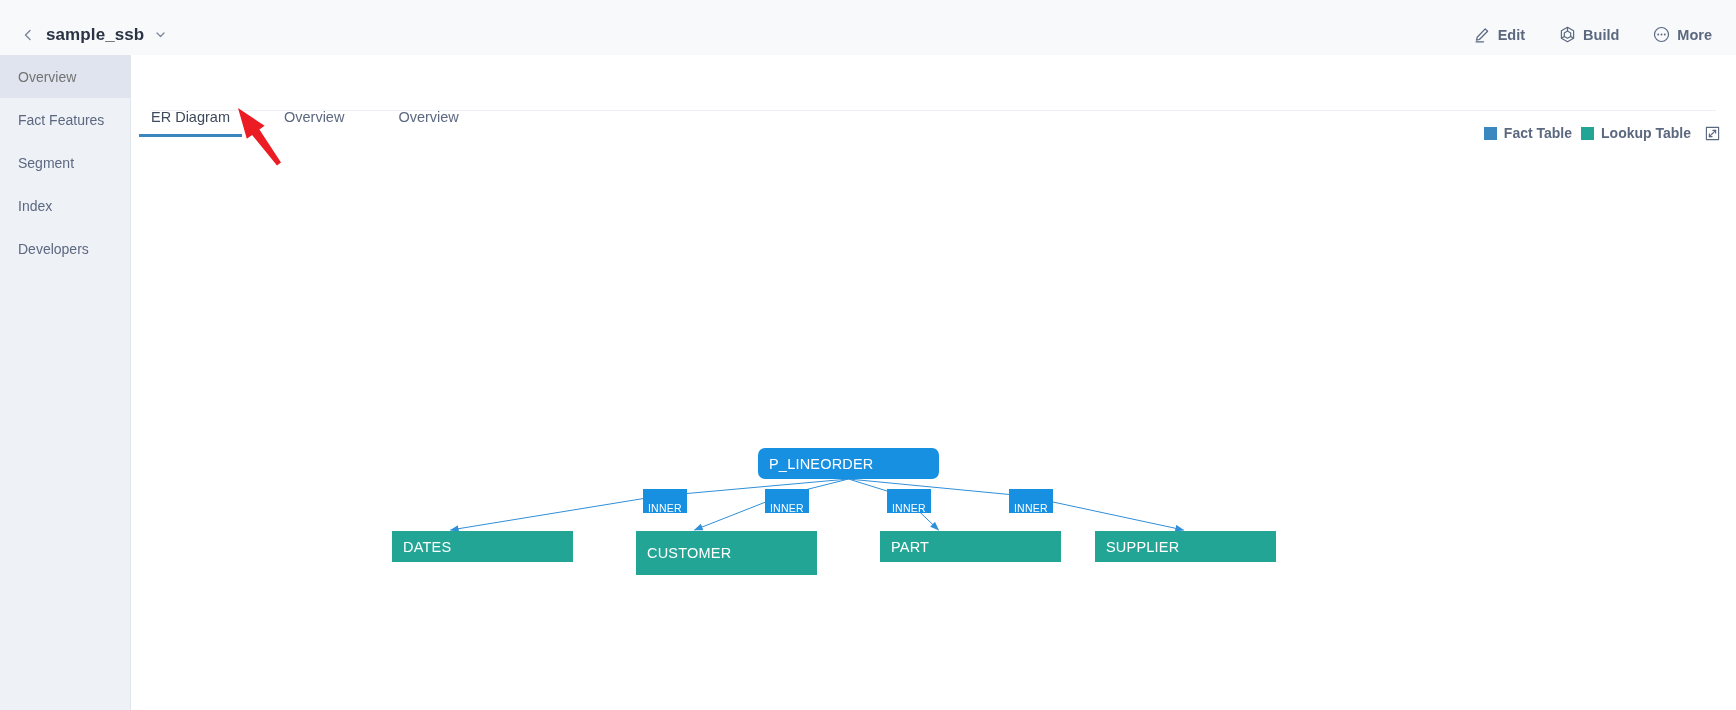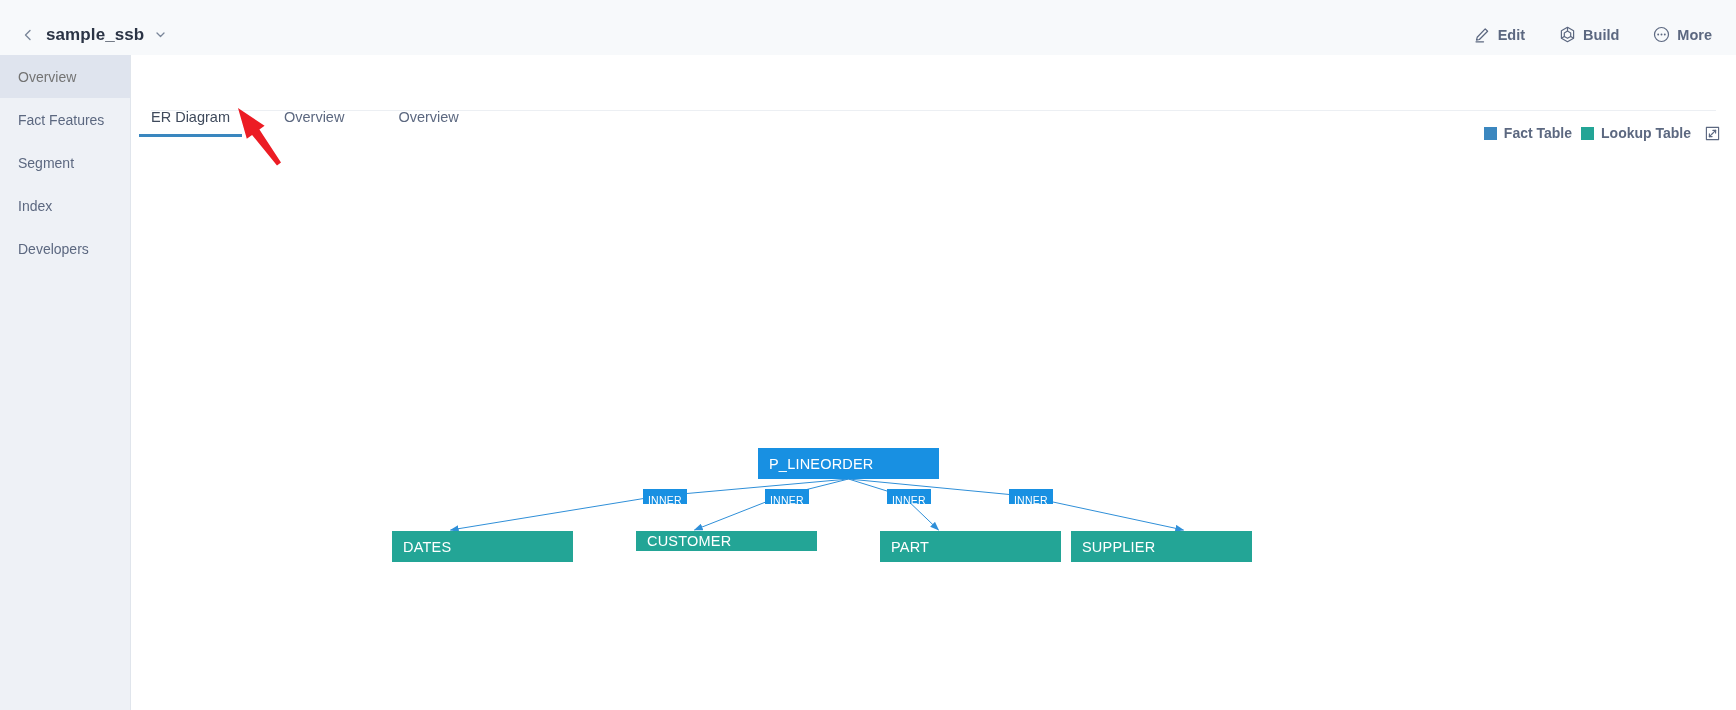--- a/index.html
+++ b/index.html
@@ -164,27 +164,27 @@
   .node {
     position: absolute;
     display: flex;
     align-items: center;
     padding-left: 11px;
     color: #ffffff;
     font-size: 14.5px;
     letter-spacing: .2px;
     cursor: pointer;
   }
-  .node.fact { background: #1890e2; }
+  .node.fact { background: #1890e2; border-radius: 7px; }
   .node.lookup { background: #23a596; }
 
   .join-badge {
     position: absolute;
     height: 15px;
-    padding: 4px 5px;
+    padding: 12px 5px;
     background: #1890e2;
     color: #ffffff;
     font-size: 10.5px;
     line-height: 15px;
     letter-spacing: .2px;
     white-space: nowrap;
     cursor: pointer;
   }
 
   
@@ -319,27 +319,27 @@
         <line x1="717.5" y1="386" x2="894" y2="403" stroke="#2f8fd8" stroke-width="1"></line>
         <line x1="894" y1="403" x2="1052.5" y2="437" stroke="#2f8fd8" stroke-width="1" marker-end="url(#arrowhead)"></line>
       </svg>
     <div id="er-nodes">
         <div class="node fact" style="left: 627px; top: 355px; width: 181px; height: 31px; background: rgb(24, 144, 226);">
           <span>P_LINEORDER</span>
         </div>
         <div class="node lookup" style="left: 261px; top: 438px; width: 181px; height: 31px; background: rgb(35, 165, 150);">
           <span>DATES</span>
         </div>
-        <div class="node lookup" style="left: 505px; top: 438px; width: 181px; height: 20px; background: rgb(35, 165, 150);">
+        <div class="node lookup" style="left: 505px; top: 438px; width: 181px; height: 44px; background: rgb(35, 165, 150);">
           <span>CUSTOMER</span>
         </div>
         <div class="node lookup" style="left: 749px; top: 438px; width: 181px; height: 31px; background: rgb(35, 165, 150);">
           <span>PART</span>
         </div>
-        <div class="node lookup" style="left: 940px; top: 438px; width: 181px; height: 31px; background: rgb(35, 165, 150);">
+        <div class="node lookup" style="left: 964px; top: 438px; width: 181px; height: 31px; background: rgb(35, 165, 150);">
           <span>SUPPLIER</span>
         </div>
       </div>
     <div id="er-badges">
         <div class="join-badge" style="left: 512px; top: 396px; background: rgb(24, 144, 226);">INNER</div>
         <div class="join-badge" style="left: 634px; top: 396px; background: rgb(24, 144, 226);">INNER</div>
         <div class="join-badge" style="left: 756px; top: 396px; background: rgb(24, 144, 226);">INNER</div>
         <div class="join-badge" style="left: 878px; top: 396px; background: rgb(24, 144, 226);">INNER</div>
       </div>
   </div>

